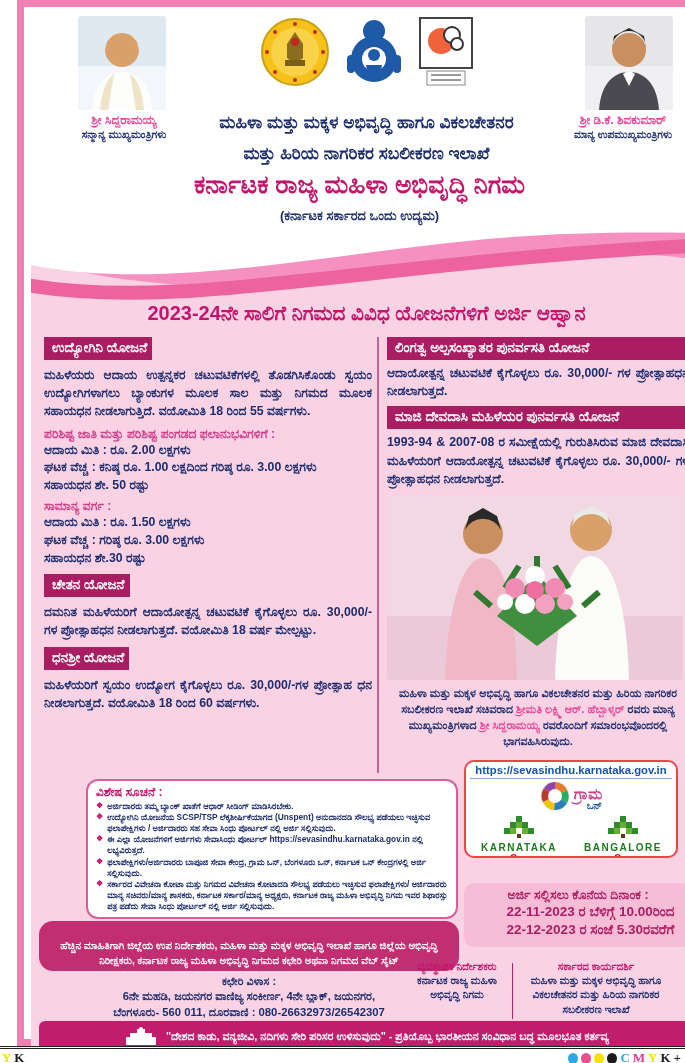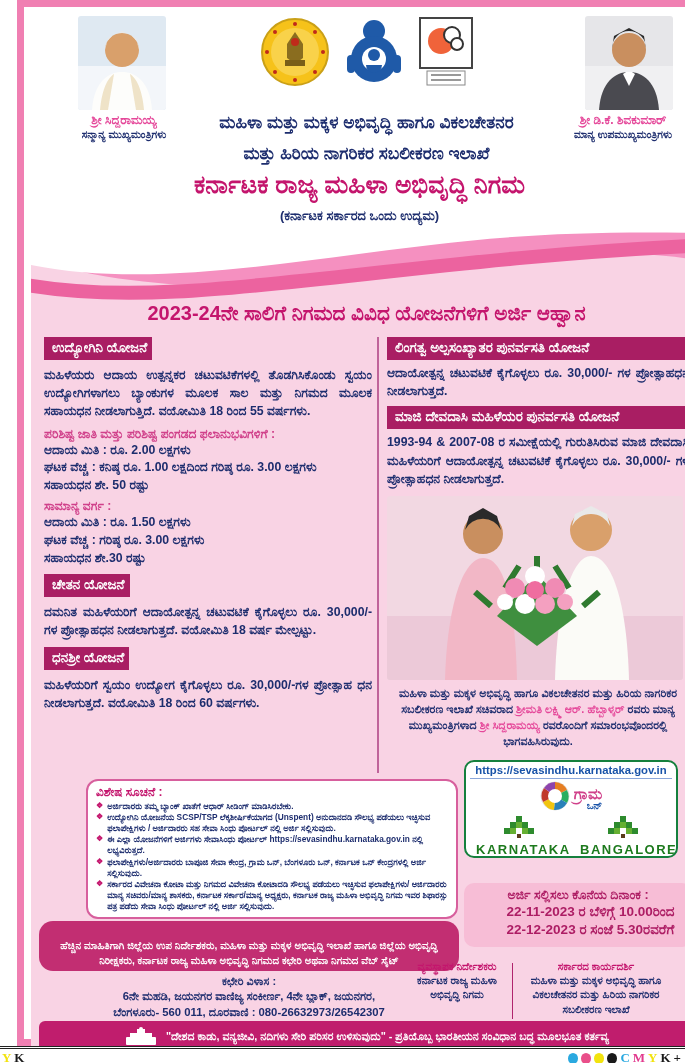--- a/index.html
+++ b/index.html
@@ -43,29 +43,29 @@
   .event-caption{margin-top:6px;text-align:center;color:#1d2d6e;font-weight:bold;
     font-size:11px;line-height:1.45;}
   .mag{color:#e5489a;}
   
   .note-box{position:absolute;left:55px;top:550px;width:372px;height:140px;background:#ffffff;
     border:2px solid #d75f9d;border-radius:12px;box-sizing:border-box;padding:4px 8px;overflow:hidden;}
   .note-title{color:#c4156d;font-weight:bold;font-size:12px;margin-bottom:2px;}
   .blt-row{display:flex;gap:4px;color:#1d2d6e;font-size:8.3px;font-weight:bold;line-height:1.34;}
   .blt{color:#c4156d;font-size:8px;}
   .portal-box{position:absolute;left:433px;top:531px;width:214px;height:98px;background:#ffffff;
-    border:2px solid #15803d;border-radius:10px;box-sizing:border-box;padding:2px 4px;overflow:hidden;}
+    border:2px solid #ef4444;border-radius:10px;box-sizing:border-box;padding:2px 4px;overflow:hidden;}
   .portal-url{color:#1953a8;font-weight:bold;font-size:11.3px;text-align:center;
     border-bottom:1px solid #8aa6da;padding-bottom:2px;}
   .grama-row{display:flex;align-items:center;justify-content:center;gap:4px;margin-top:2px;}
   .grama-txt{color:#d0408a;font-weight:bold;font-size:15px;line-height:1;}
   .grama-sub{color:#1953a8;font-weight:bold;font-size:10px;display:block;text-align:right;}
   .one-row{display:flex;justify-content:space-between;padding:0 6px;margin-top:1px;}
   .one-logo{text-align:center;width:86px;}
-  .one-name{font-size:13px;font-weight:bold;color:#1d7a1d;letter-spacing:1.5px;}
+  .one-name{font-size:10px;font-weight:bold;color:#1d7a1d;letter-spacing:1.5px;}
   .one-one{font-size:10px;font-weight:bold;font-style:italic;color:#d42222;}
   .deadline-box{position:absolute;left:433px;top:654px;width:228px;height:64px;background:#f7bdd6;
     border-radius:10px;text-align:center;color:#ad1d64;font-weight:bold;box-sizing:border-box;padding-top:5px;}
   .deadline-h{font-size:12.5px;}
   .deadline-l{font-size:13.5px;line-height:1.35;padding-left:25px;}
   .moreinfo-box{position:absolute;left:8px;top:692px;width:420px;height:50px;background:#c22e72;
     border-radius:14px;color:#ffffff;font-weight:bold;font-size:10.2px;line-height:1.5;
     text-align:center;box-sizing:border-box;padding:17px 12px;overflow:hidden;}
   .office{position:absolute;left:8px;top:746px;width:420px;text-align:center;
     color:#1d2d6e;font-weight:bold;}

